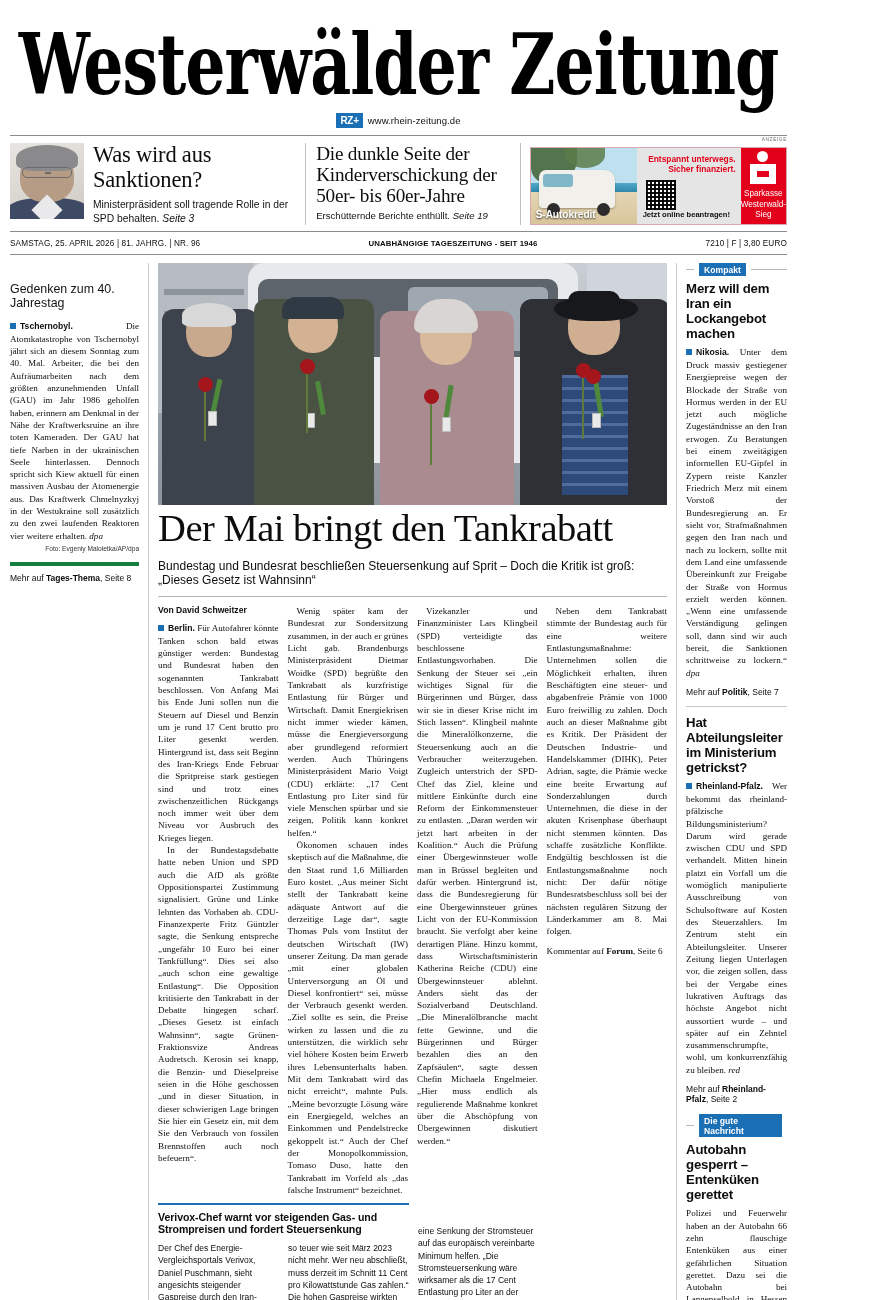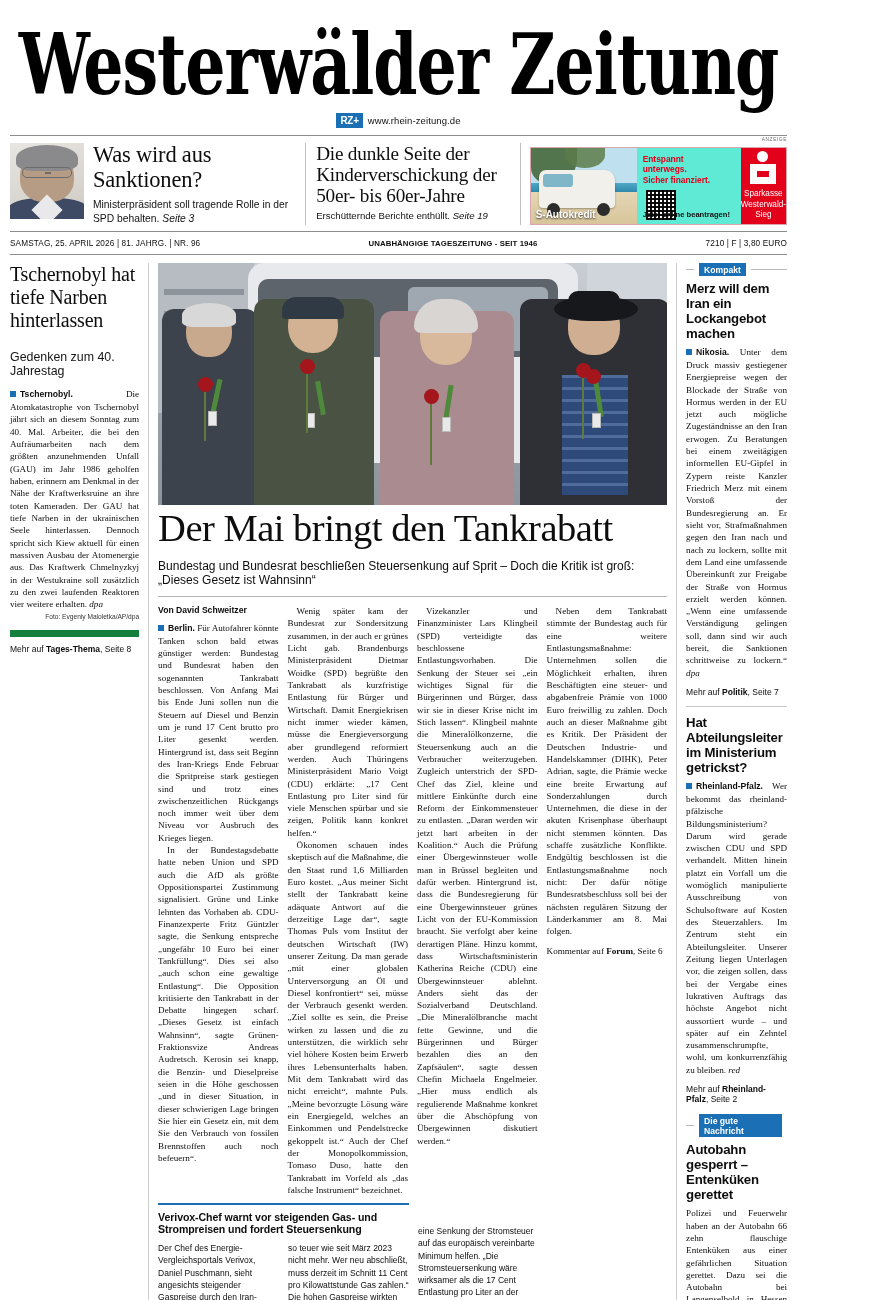--- a/index.html
+++ b/index.html
@@ -53,21 +53,21 @@
   .anzeige-lbl { position: absolute; right: 0; top: -6px; font-size: 4.8px; letter-spacing: 0.6px; color: #6d6d6d; }
   .ad-box { display: flex; height: 78px; border: 1px solid #d9a7ae; margin-top: 4px; }
   .ad-img { width: 106px; position: relative; overflow: hidden;
     background: linear-gradient(#bfe0ee 0%, #bfe0ee 46%, #4fa9c8 46%, #2f87ab 58%, #e4d6b4 58%, #d8c59b 100%); }
   .ad-tree { position: absolute; left: 0; top: -4px; width: 46px; height: 40px; background: #4a6b3f; border-radius: 0 0 60% 40%; opacity: .92; }
   .ad-tree2 { position: absolute; left: 34px; top: -6px; width: 40px; height: 26px; background: #5c7b4a; border-radius: 0 0 50% 50%; opacity: .85; }
   .ad-van { position: absolute; left: 8px; top: 22px; width: 76px; height: 38px; background: #f2f0ea; border-radius: 7px 10px 4px 4px; box-shadow: 0 1px 2px rgba(0,0,0,.3); }
   .ad-van-win { position: absolute; left: 12px; top: 26px; width: 30px; height: 13px; background: #7fb7c9; border-radius: 3px; }
   .ad-wheel { position: absolute; top: 55px; width: 13px; height: 13px; background: #2c2c2c; border-radius: 50%; }
   .ad-label { position: absolute; left: 5px; bottom: 4px; color: #fff; font-weight: bold; font-size: 10px; text-shadow: 0 1px 2px rgba(0,0,0,.75); }
-  .ad-mid { width: 104px; background: #5eead4; padding: 6px 20px 4px 6px; position: relative; }
+  .ad-mid { width: 104px; background: #e5e5e5; padding: 6px 5px 4px 6px; position: relative; text-align: right; }
   .ad-claim { color: #e2001a; font-weight: bold; font-size: 8.4px; line-height: 1.22; }
   .ad-qr { width: 30px; height: 30px; margin: 5px 0 0 3px;
     background-image:
       repeating-linear-gradient(90deg,#111 0 2px,#fff 2px 4px),
       repeating-linear-gradient(0deg,#111 0 2px,#fff 2px 4px);
     background-blend-mode: multiply; background-color:#fff; }
   .ad-cta { position: absolute; left: 6px; bottom: 5px; font-size: 7.6px; font-weight: bold; color: #111; }
   .ad-right { flex: 1; background: #e2001a; color: #fff; display: flex; flex-direction: column; align-items: center; justify-content: center; }
   .s-logo { width: 30px; height: 34px; position: relative; margin-bottom: 4px; }
   .s-dot { width: 11px; height: 11px; background: #fff; border-radius: 50%; position: absolute; left: 9px; top: 0; }
@@ -89,21 +89,21 @@
   .col-right { width: 153px; padding-left: 9px; border-left: 1px solid #cfcfcf; }
 
   
   .lead-hl { font-family: "Liberation Serif", serif; font-size: 20px; line-height: 1.14; letter-spacing: -0.2px; }
   .lead-sub { font-size: 12.4px; margin-top: 19px; color: #151515; }
   .body-serif { font-family: "Liberation Serif", serif; font-size: 9.1px; line-height: 1.355; text-align: justify; hyphens: auto; }
   .sq { display: inline-block; width: 6px; height: 6px; background: #1a6fb5; margin-right: 4px; vertical-align: baseline; }
   .dl { font-weight: bold; font-family: "Liberation Sans", sans-serif; font-size: 8.6px; }
   .credit { font-style: italic; }
   .photo-credit { font-size: 6.6px; text-align: right; color: #333; margin-top: 3px; font-family: "Liberation Sans", sans-serif; }
-  .mehr { font-size: 8.5px; margin-top: 10px; padding-top: 7px; border-top: 7px solid #15803d; }
+  .mehr { font-size: 8.5px; margin-top: 10px; padding-top: 7px; border-top: 4px solid #15803d; }
   .mehr b { font-weight: bold; }
 
   
   .lead-photo { width: 100%; height: 242px; position: relative; overflow: hidden;
      background: linear-gradient(#c9ced4 0%, #b9bfc6 34%, #9aa2aa 55%, #8d949c 100%); }
   .bus { position: absolute; left: 90px; top: 0; width: 330px; height: 200px; background: #e7e9ec; border-radius: 16px 16px 4px 4px; }
   .bus-win { position: absolute; left: 100px; top: 16px; width: 300px; height: 78px; background: #5d646c; border-radius: 10px; }
   .bus-win2 { position: absolute; left: 250px; top: 24px; width: 140px; height: 64px; background: #9fa7b0; border-radius: 6px; }
   .bldg { position: absolute; left: 0; top: 0; width: 96px; height: 150px; background: #b7bcc2; }
   .bldg:before { content:""; position:absolute; left:6px; top:10px; width:80px; height:110px;
@@ -222,21 +222,20 @@
 
   <div class="dateline">
     <span>SAMSTAG, 25. APRIL 2026 | 81. JAHRG. | NR. 96</span>
     <span class="dateline-mid">UNABHÄNGIGE TAGESZEITUNG - SEIT 1946</span>
     <span>7210 | F | 3,80 EURO</span>
   </div>
 
   <div class="main">
 
     <div class="col-left">
-      <div class="lead-hl">Tschernobyl hat tiefe Narben hinterlassen</div>
       <div class="lead-sub">Gedenken zum 40. Jahrestag</div>
       <p class="body-serif" style="margin-top:10px">
         <span class="sq"></span><span class="dl">Tschernobyl.</span>
         <span>Die Atomkatastrophe von Tschernobyl jährt sich an diesem Sonntag zum 40. Mal. Arbeiter, die bei den Aufräumarbeiten nach dem größten anzunehmenden Unfall (GAU) im Jahr 1986 geholfen haben, erinnern am Denkmal in der Nähe der Kraftwerksruine an ihre toten Kameraden. Der GAU hat tiefe Narben in der ukrainischen Seele hinterlassen. Dennoch spricht sich Kiew aktuell für einen massiven Ausbau der Atomenergie aus. Das Kraftwerk Chmelnyzkyj in der Westukraine soll zusätzlich zu den zwei laufenden Reaktoren vier weitere erhalten.</span>
         <span class="credit">dpa</span>
       </p>
       <div class="photo-credit">Foto: Evgeniy Maloletka/AP/dpa</div>
       <div class="mehr">
         <span>Mehr auf </span><b>Tages-Thema</b><span>, Seite 8</span>
       </div>

